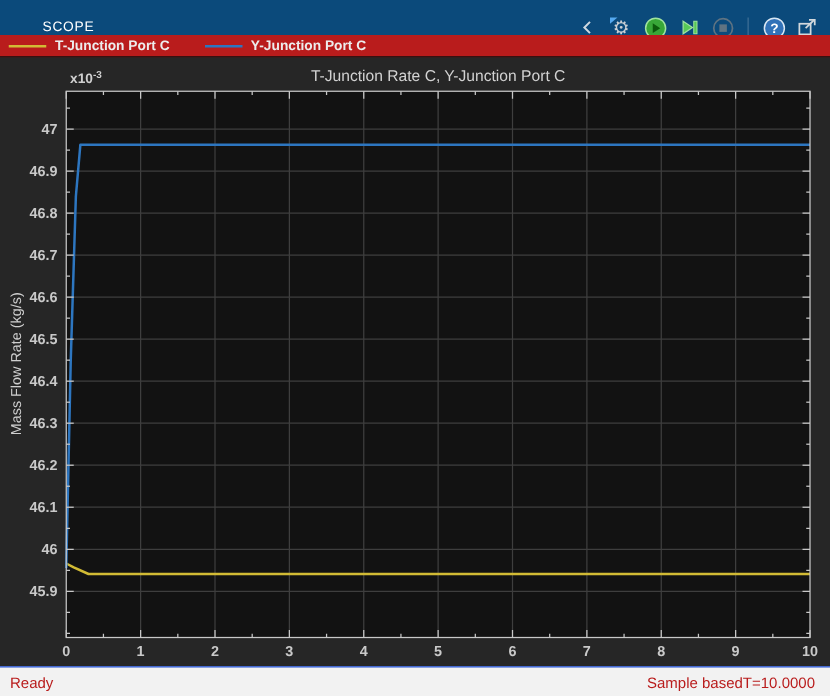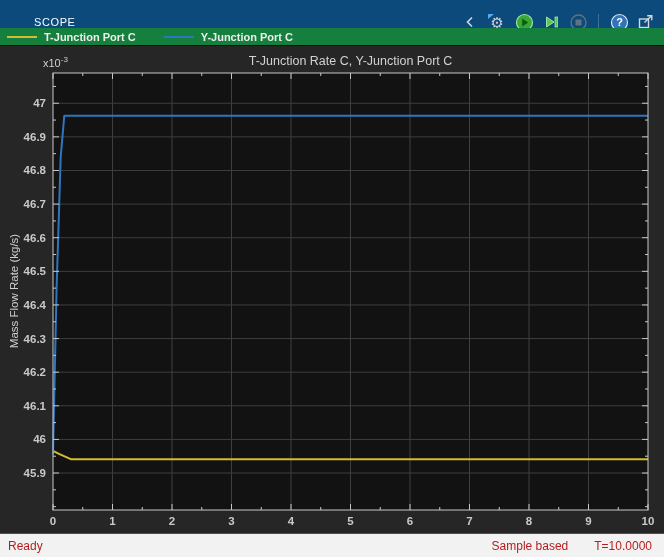--- a/index.html
+++ b/index.html
@@ -23,52 +23,52 @@
   .sep{width:1px;height:16px;background:#3f6f96;margin:0 3px;}
   .gear-glyph{font-size:15px;color:#c9ced3;line-height:1;}
   .pennant{
     position:absolute;left:1px;top:2px;width:0;height:0;
     border-top:5px solid #55a9 f0;
     border-top:5px solid #55a9f0;border-right:6px solid transparent;
   }
   
   .legendbar{
     position:absolute;left:0;top:28px;width:664px;height:18px;
-    background:#15803d;border-bottom:1px solid #0e0e0e;
+    background:#b91c1c;border-bottom:1px solid #0e0e0e;
     display:flex;align-items:center;padding-left:7px;box-sizing:border-box;
   }
   .legend-item{display:flex;align-items:center;margin-right:28px;}
   .legend-swatch{width:30px;height:2px;margin-right:7px;}
   .legend-label{color:#ededed;font-size:11px;font-weight:700;}
   
   .chart{
     position:absolute;left:0;top:46px;width:664px;height:487px;background:#262626;
   }
   .chart svg{position:absolute;left:0;top:0;}
   .chart-title{
     position:absolute;left:53px;top:8px;width:595px;text-align:center;
     color:#d2d2d2;font-size:12.5px;
   }
   .y-mult{
-    position:absolute;left:43px;top:9px;color:#cfcfcf;font-size:11px;font-weight:400;
+    position:absolute;left:56px;top:9px;color:#cfcfcf;font-size:11px;font-weight:700;
   }
   .y-mult sup{font-size:8px;}
   .y-label{
     position:absolute;left:14px;top:245px;transform:translate(-50%,-50%) rotate(-90deg);
     color:#cfcfcf;font-size:11.5px;white-space:nowrap;
   }
   
   .statusbar{
     position:absolute;left:0;top:533px;width:664px;height:24px;
     background:#f2f2f2;border-top:1px solid #1d4ed8;box-sizing:border-box;
     display:flex;align-items:center;justify-content:space-between;
     color:#b91c1c;font-size:12px;
   }
   .status-left{padding-left:8px;}
-  .status-right{display:flex;align-items:center;gap:26px;padding-right:12px;}
+  .status-right{display:flex;align-items:center;padding-right:12px;}
 </style>
 </head>
 <body>
 
 <div class="topbar" style="background: rgb(11, 74, 123);">
   <div class="tabs">
     <div class="tab">SCOPE</div>
   </div>
   <div class="toolicons">
     <div class="iconbtn">

